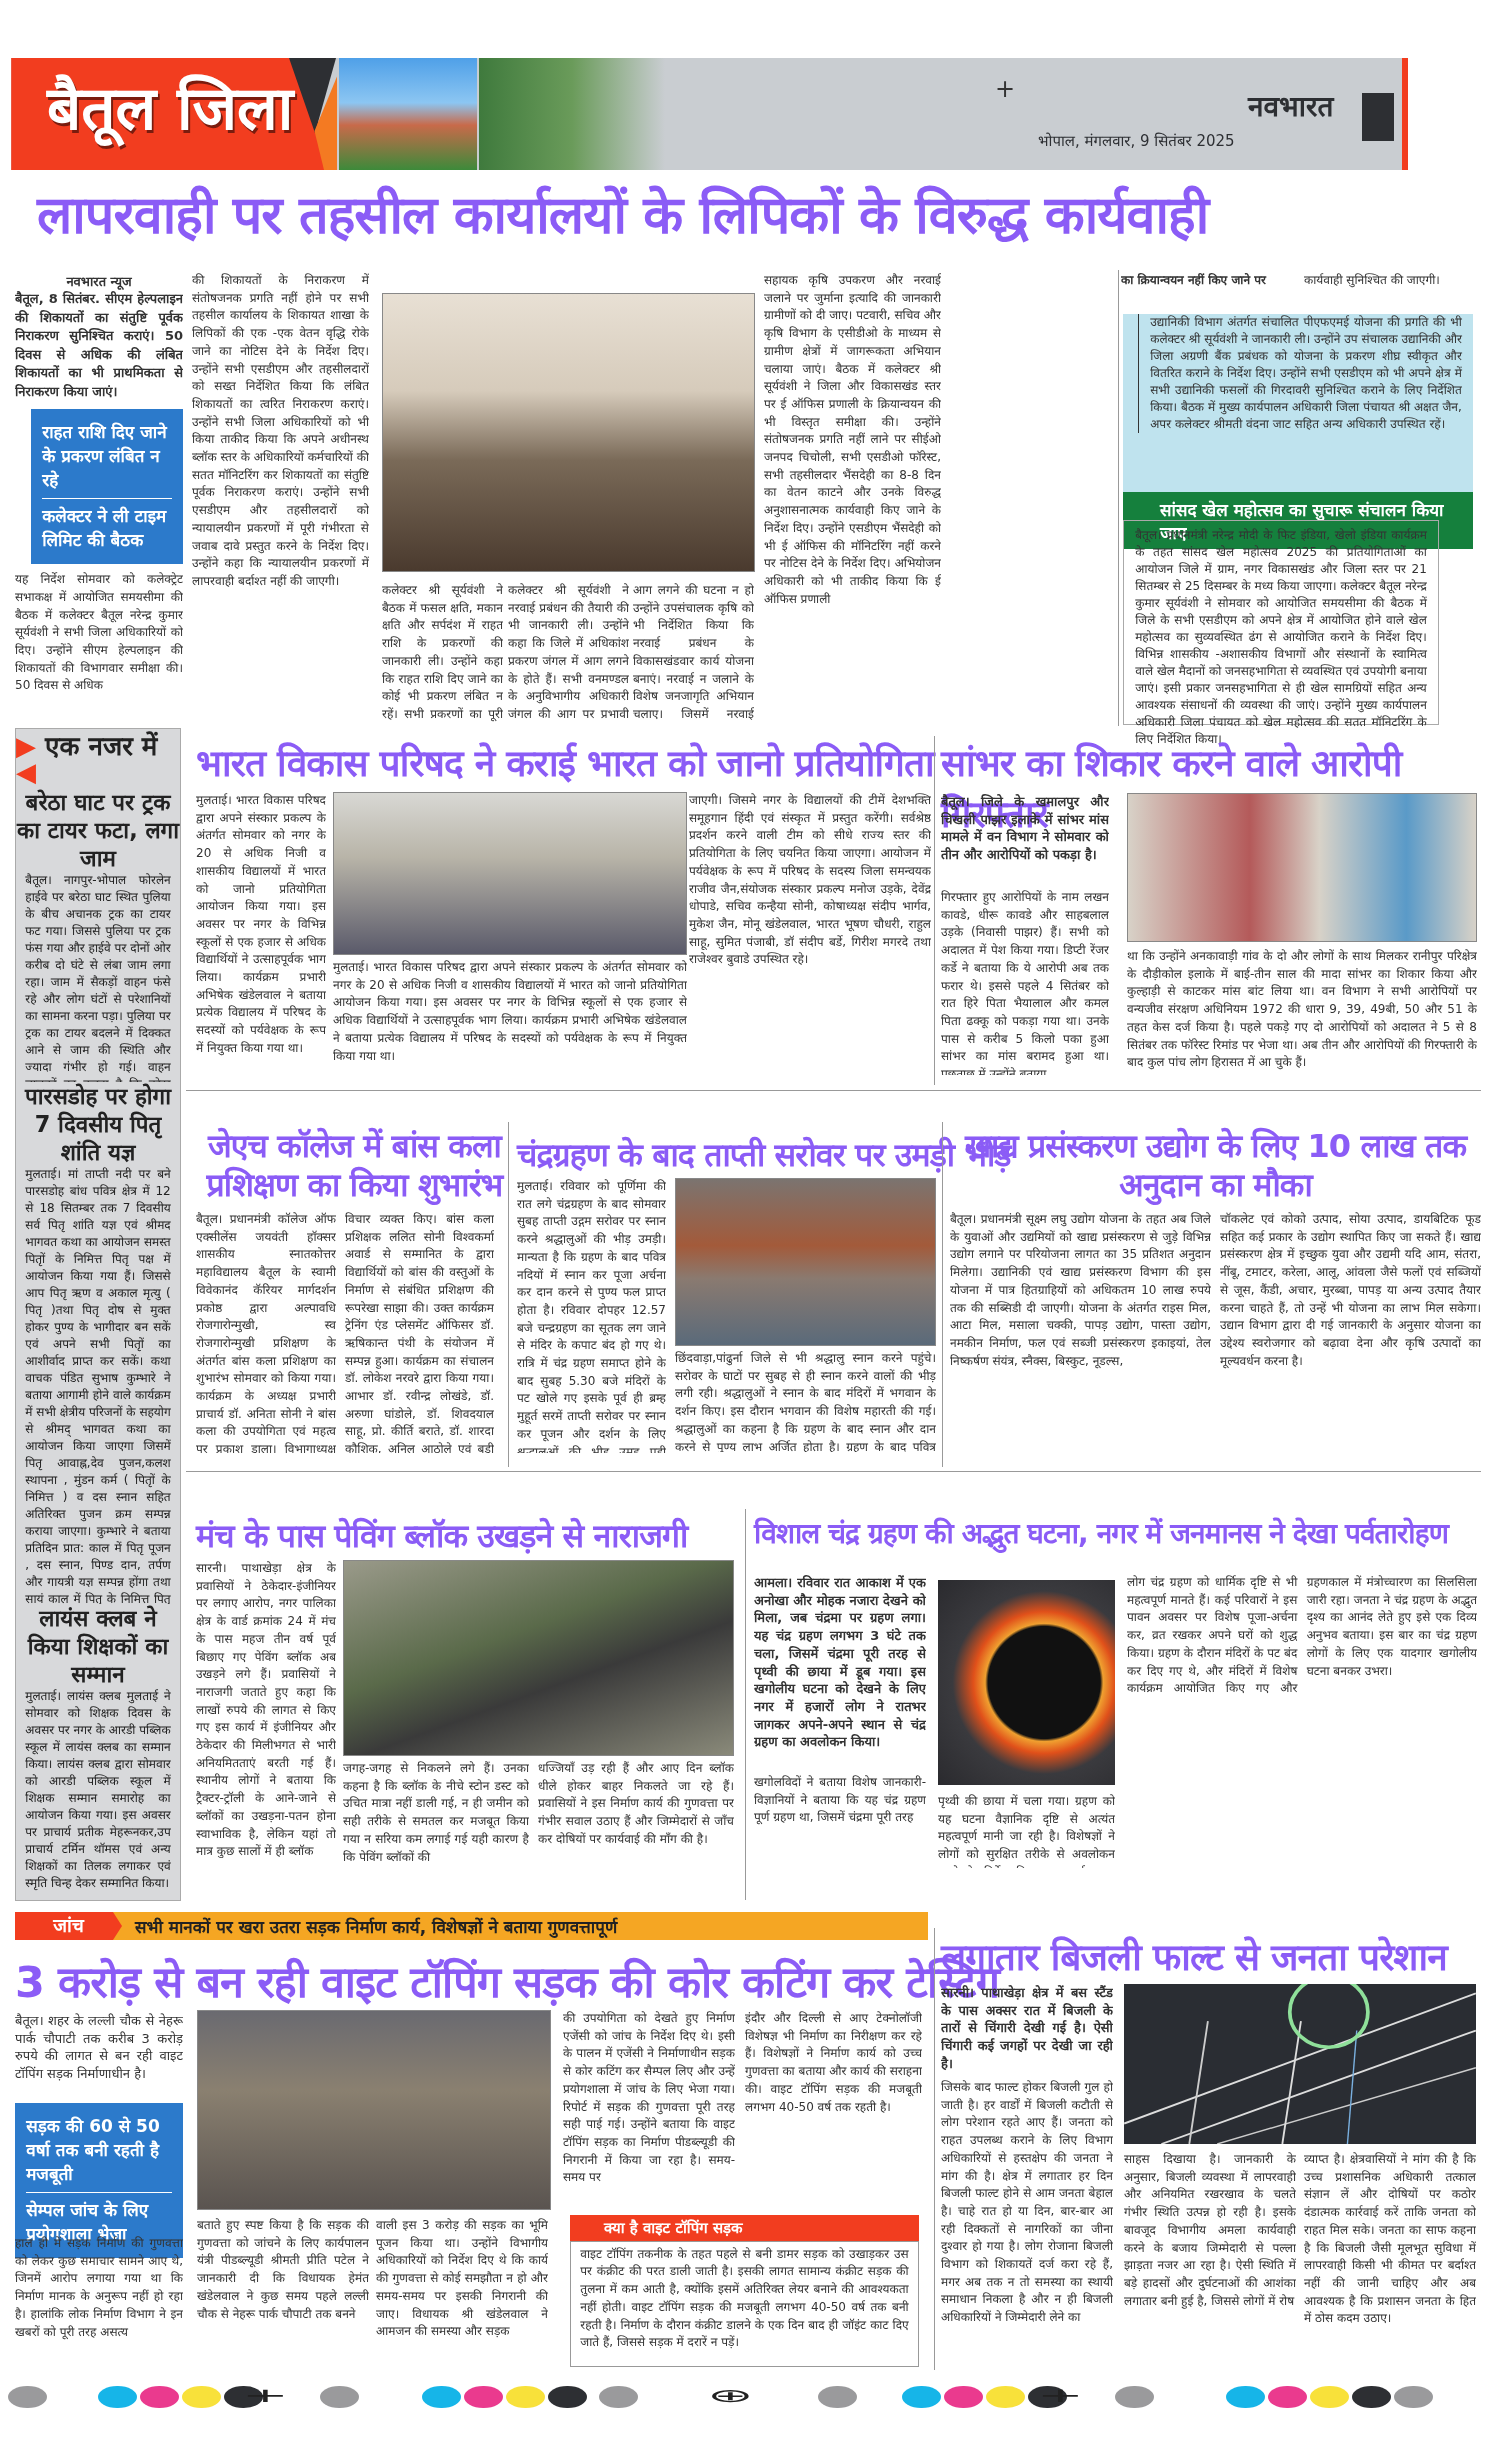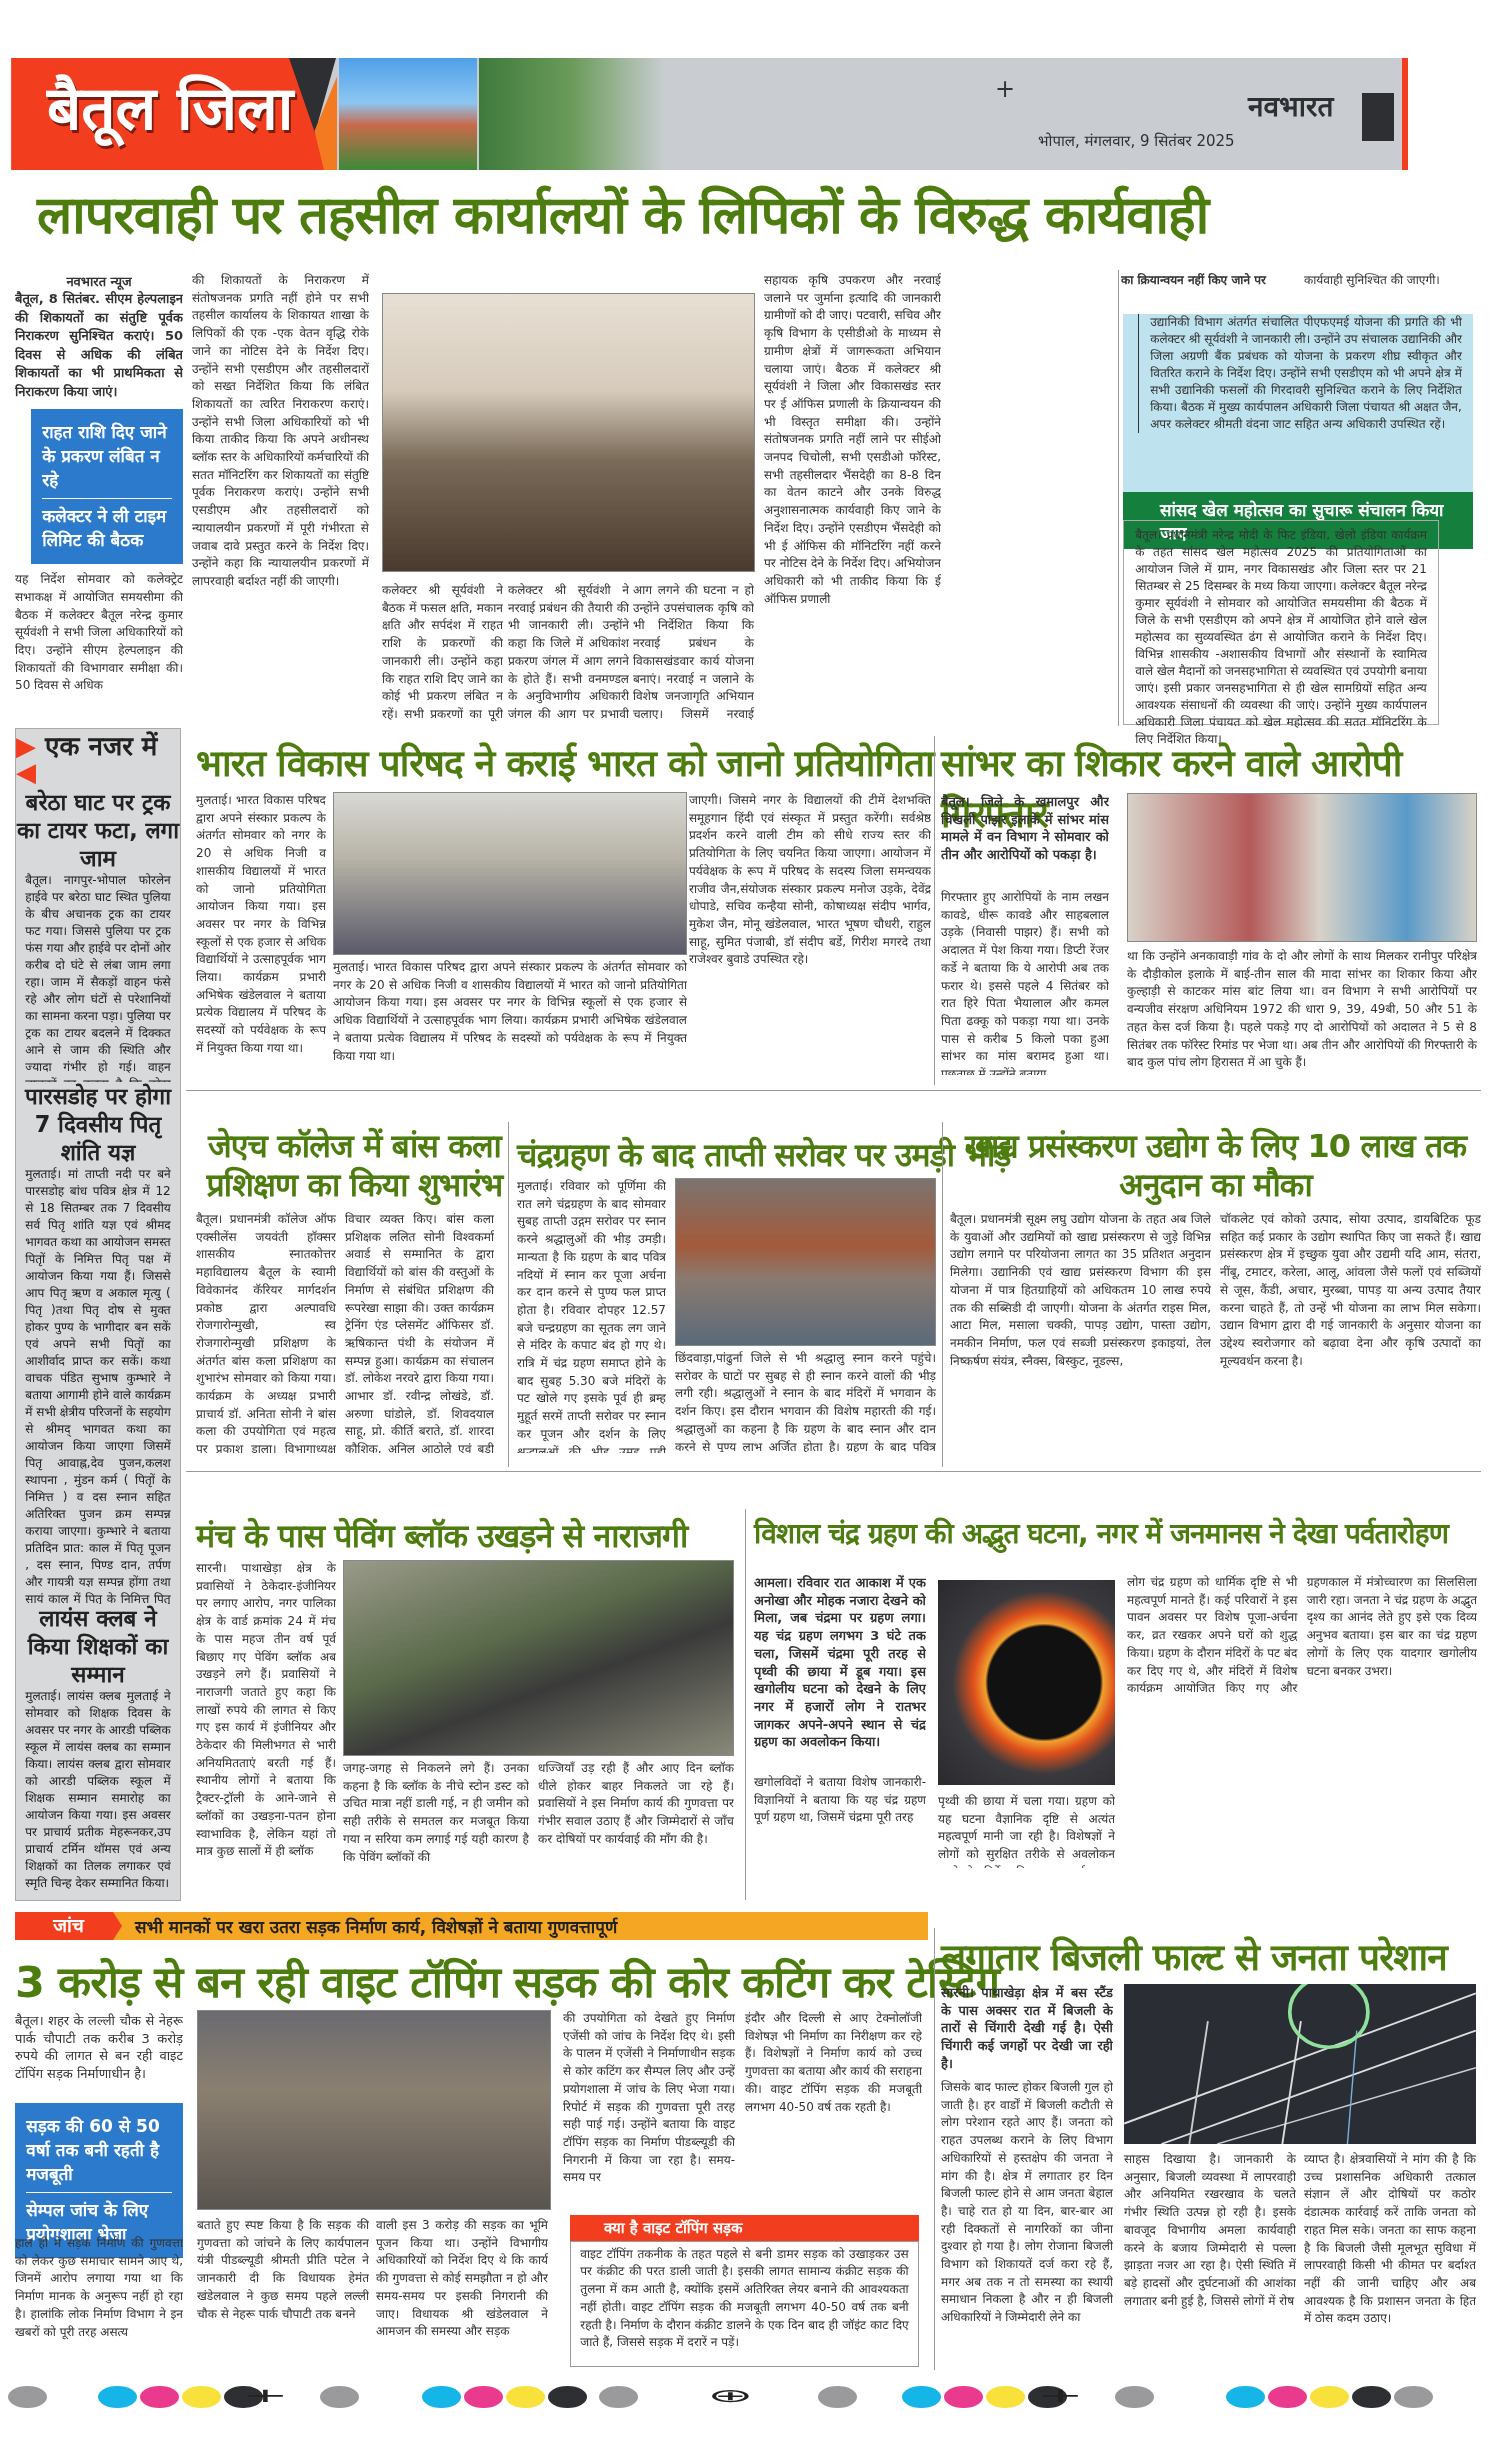--- a/index.html
+++ b/index.html
@@ -12,21 +12,21 @@
   .mast-dark { left: 289px; top: 58px; width: 47px; height: 112px; background: #2d2f33; clip-path: polygon(0 0, 47px 0, 47px 0, 26px 75px); }
   .mast-orange { left: 307px; top: 58px; width: 30px; height: 112px; background: #f47a22; clip-path: polygon(30px 18.6px, 30px 112px, 17px 112px, 7.5px 73px); }
   .mast-photo1 { left: 339px; top: 58px; width: 138px; height: 112px; background: linear-gradient(180deg,#4fa0e8 0%,#8cc6f2 40%,#c86a4a 60%,#3d8a3a 100%); }
   .mast-photo2 { left: 479px; top: 58px; width: 186px; height: 112px; background: linear-gradient(90deg,#3f7a3d 0%,#6a9b5a 50%,#c9cdd1 100%); }
   .mast-plus { left: 995px; top: 75px; font-size: 24px; color: #333; }
   .mast-brand { left: 1248px; top: 86px; font-size: 28px; font-weight: bold; color: #2d2f33; }
   .mast-date { left: 1038px; top: 130px; font-size: 15px; color: #2d2f33; }
   .mast-square { left: 1362px; top: 93px; width: 32px; height: 48px; background: #2d2f33; }
   .mast-redbar { left: 1402px; top: 58px; width: 5.6px; height: 112px; background: #f23d1f; }
 
-  h1.headline { font-family: "DejaVu Sans", sans-serif; font-weight: bold; color: #4d7c0f; letter-spacing: -0.9px; }
+  h1.headline { font-family: "DejaVu Sans", sans-serif; font-weight: bold; color: #8b5cf6; letter-spacing: -0.9px; }
   .main-head { left: 37px; top: 177px; font-size: 52px; }
   .col { font-size: 12px; line-height: 17.7px; text-align: justify; color: #333; overflow: hidden; }
   .photo { background: linear-gradient(135deg,#a6a39a,#6f6c66); border: 0.9px solid #888; }
   .bluebox { background: #2c7acb; color: #fff; font-weight: bold; font-size: 17px; line-height: 24px; padding: 11.2px 11.2px; }
   .bluebox hr { border: 0; border-top: 1.9px solid #fff; margin: 5.6px 0; }
   .infobox { background: #bfe3ee; }
   .redbar { background: #15803d; color: #fff; font-weight: bold; font-size: 17px; padding: 5.6px 9.3px 5.6px 37px; }
   .sidebar { background: #d8d9db; border: 0.9px solid #aaa; }
   .sb-title { font-size: 26px; font-weight: bold; text-align: left; color: #222; line-height: 26px; }
   .sb-head { font-size: 22.4px; font-weight: bold; text-align: center; line-height: 28px; color: #222; }

